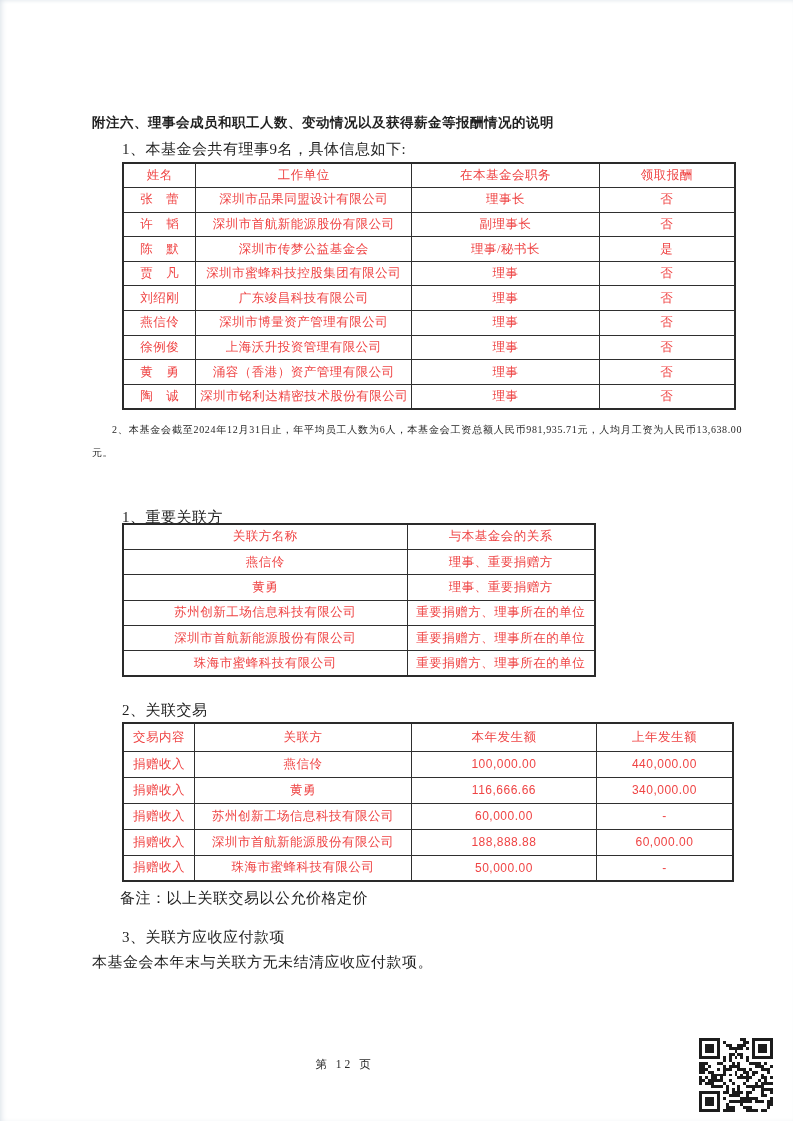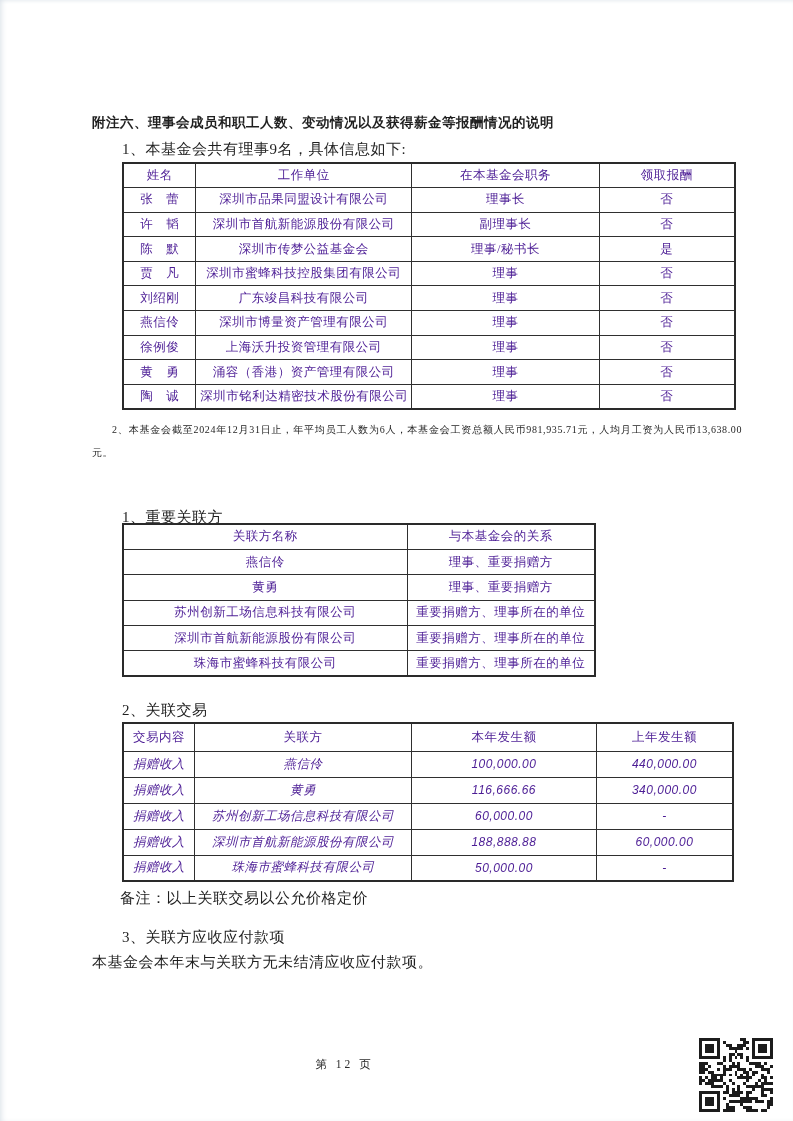--- a/index.html
+++ b/index.html
@@ -21,34 +21,34 @@
   }
   .para{
     position:absolute;left:92px;width:650px;
     font-size:10px;line-height:23px;text-indent:2em;letter-spacing:0.6px;
     text-align:justify;
   }
   table.tbl{
     position:absolute;
     border-collapse:collapse;table-layout:fixed;
     border:2px solid #2a2a2a;
-    font-size:12.5px;color:#4c1d95;
+    font-size:12.5px;color:#ef4444;
   }
   table.tbl th, table.tbl td{
     border:1px solid #2f2f2f;
     font-weight:400;
     text-align:center;
     padding:1px 4px;
     overflow:hidden;white-space:nowrap;
     letter-spacing:0.5px;
   }
   table.t1 tr{height:24.6px;}
   table.t2 tr{height:25.4px;}
   table.t3 thead tr{height:28px;padding-left:28px;}
-  table.t3 tbody tr{height:26px;font-style:italic;}
+  table.t3 tbody tr{height:26px;}
   td.al-c{text-align:center;}
   td.al-r{
     text-align:right;padding-right:8px;
     font-family:"Liberation Sans","DejaVu Sans",sans-serif;
     font-size:12px;
   }
   .footer{
     position:absolute;top:1057px;left:0;width:689px;
     text-align:center;font-size:11.5px;letter-spacing:3px;color:#2a2a2a;
   }

